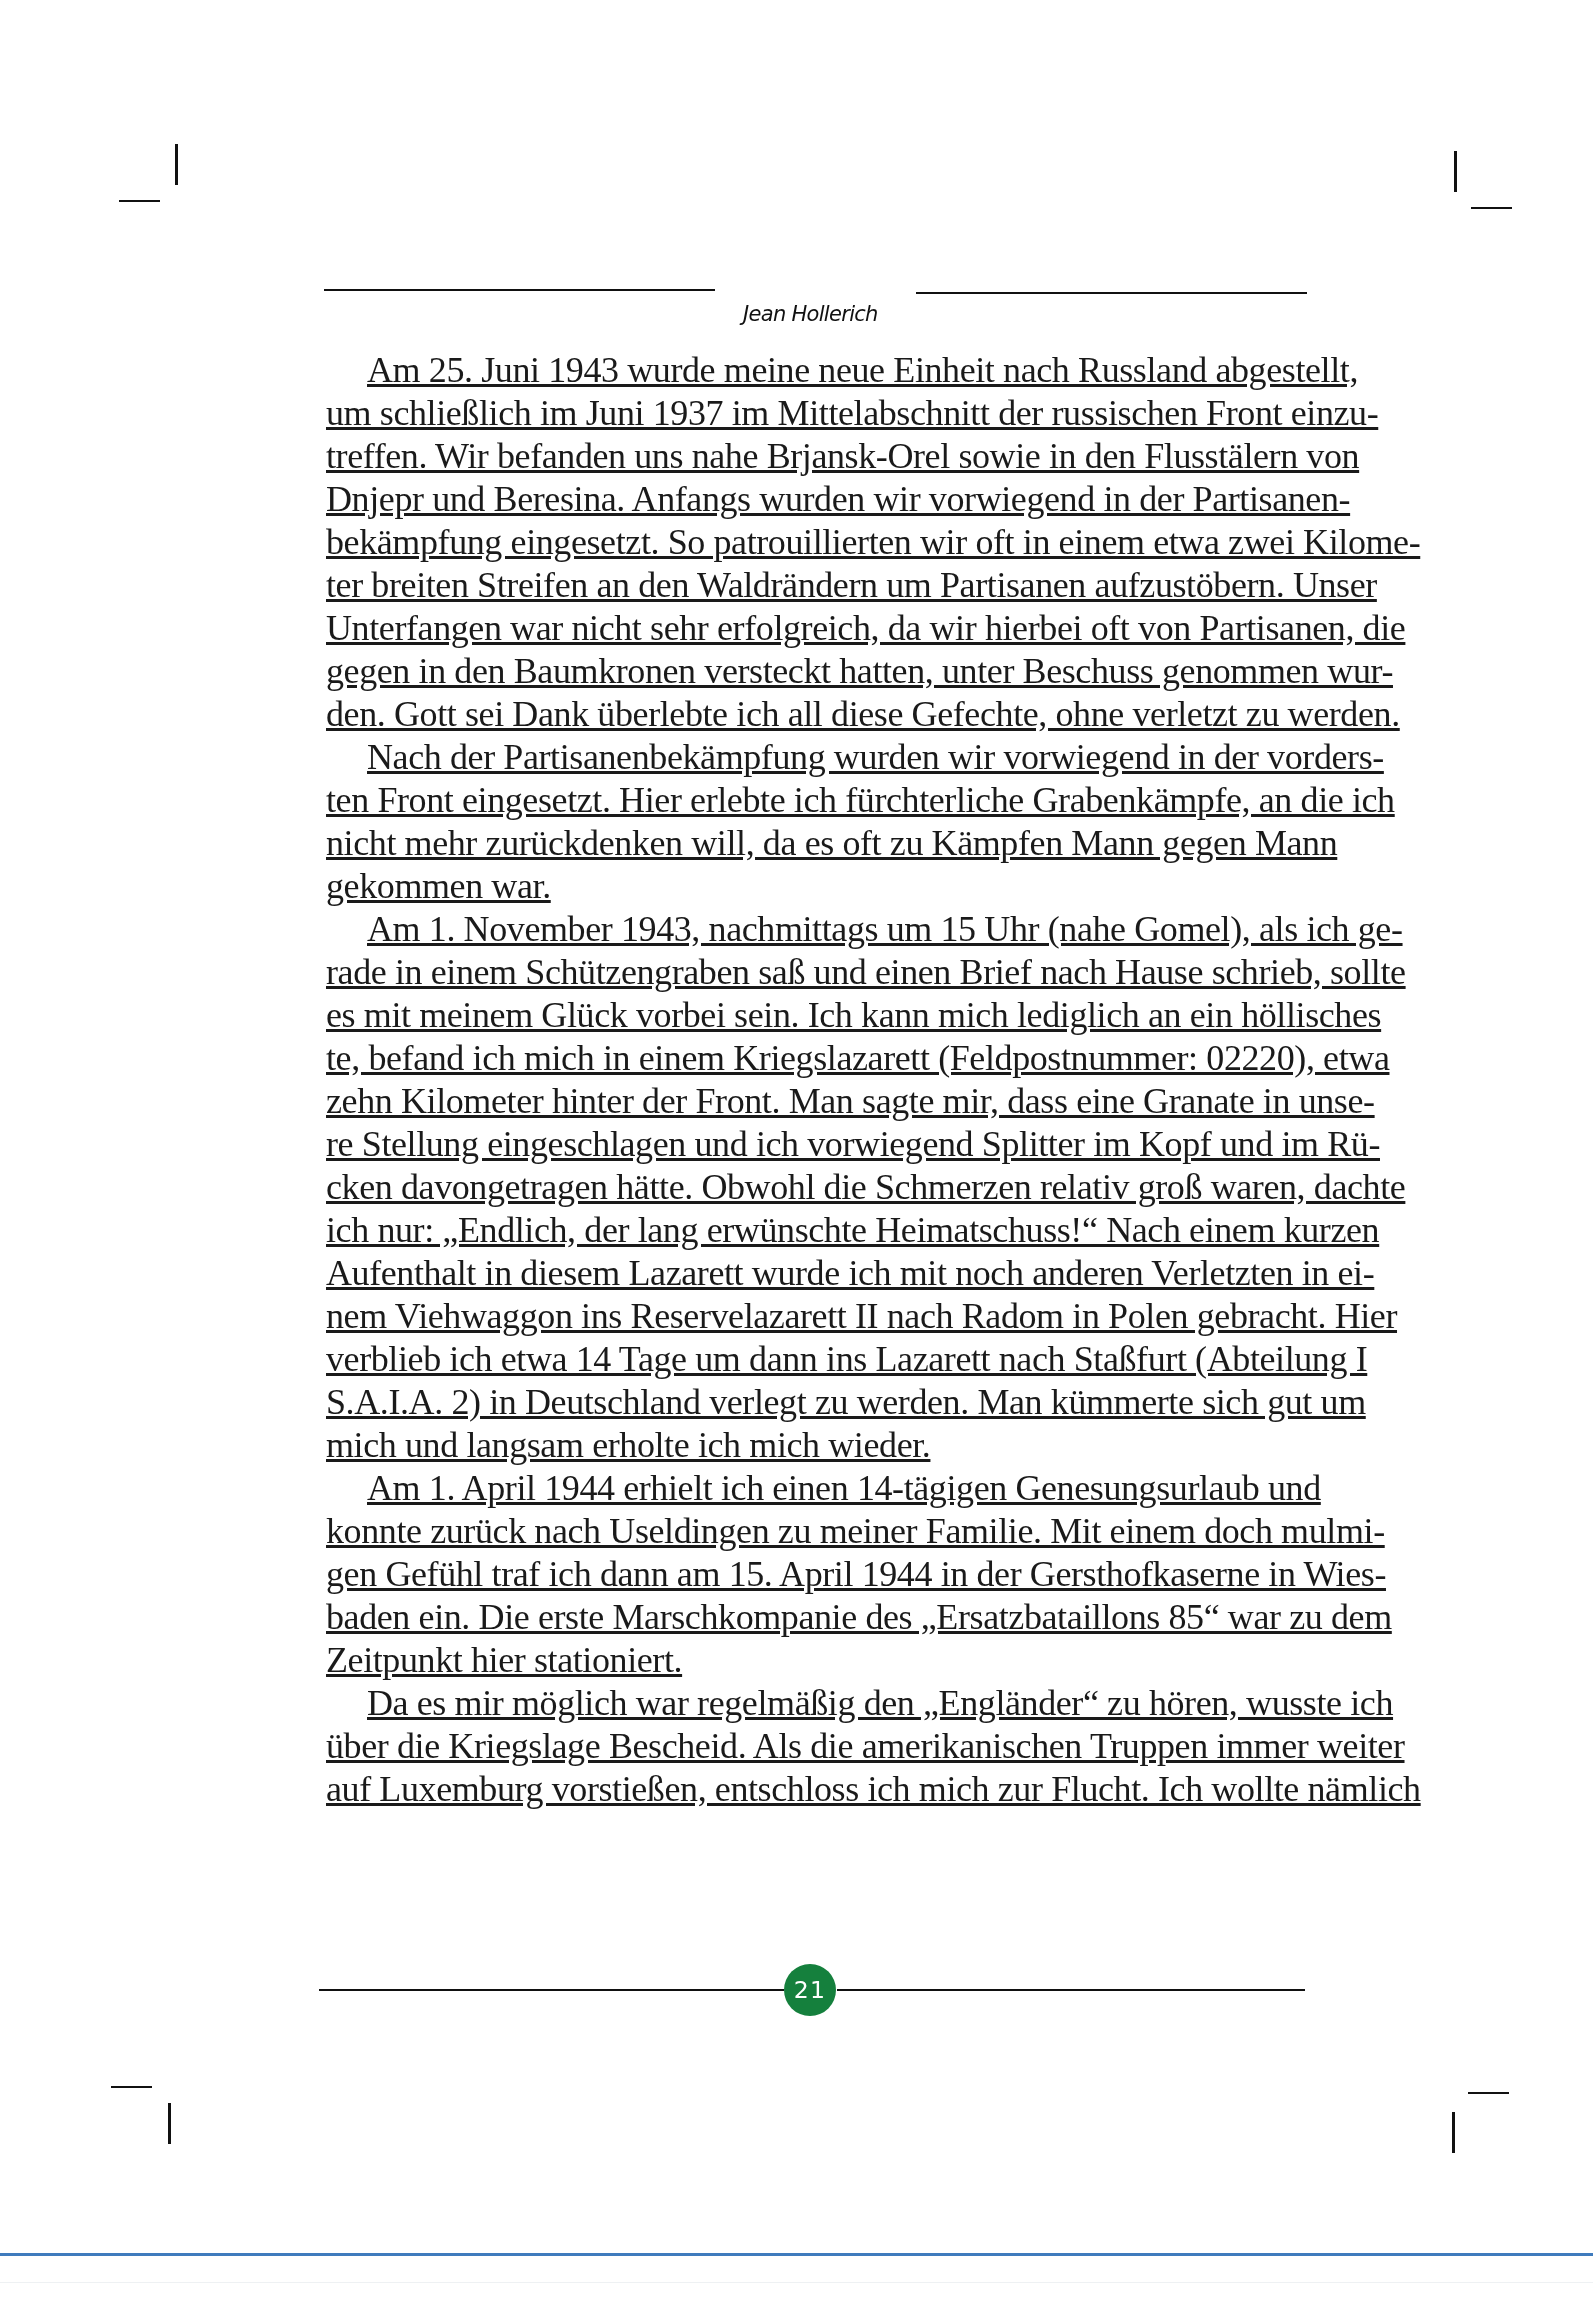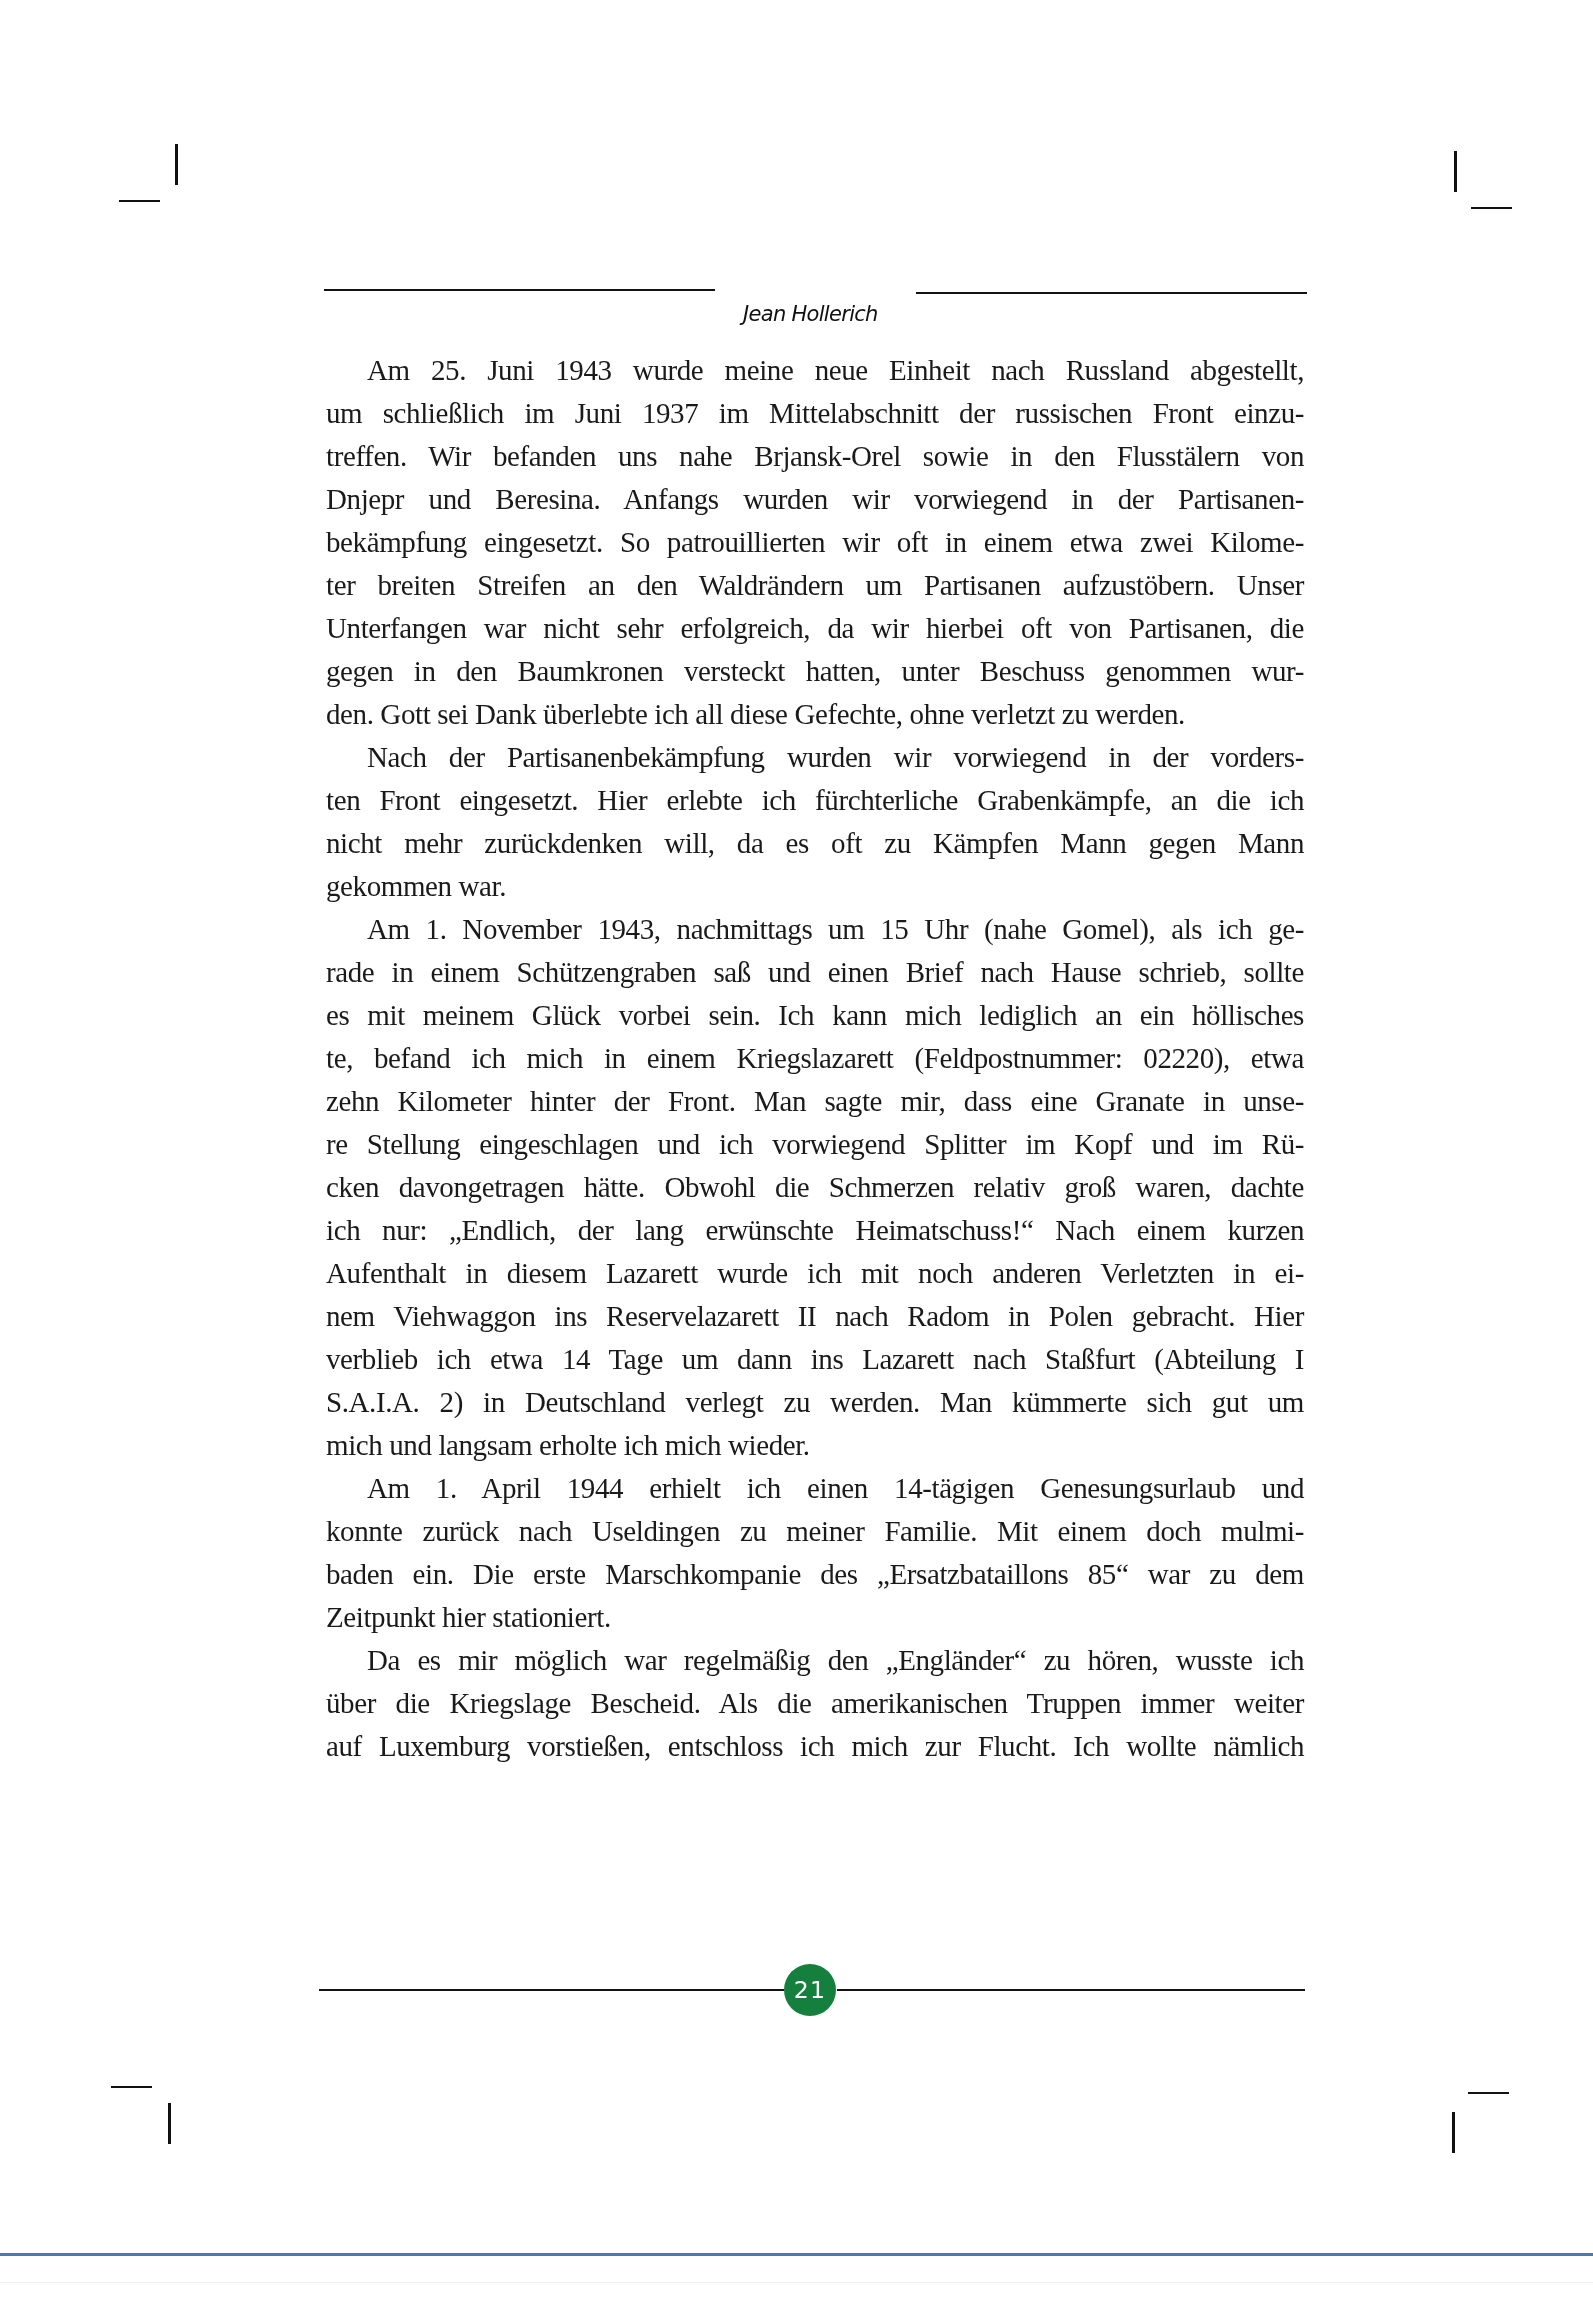--- a/index.html
+++ b/index.html
@@ -21,22 +21,22 @@
     .running-head .rule-l { position: absolute; left: 0; top: 14.4px; width: 391px; height: 2px; background: #111; }
     .running-head .rule-r { position: absolute; left: 592px; top: 17px; width: 391px; height: 2px; background: #111; }
     .running-head .title {
       position: absolute; left: 419px; top: -1.3px; width: 157px; text-align: left;
       font-family: "DejaVu Sans", sans-serif; font-style: italic;
       font-size: 21px; letter-spacing: -0.7px; color: #111; margin-top: 28px;
     }
 
     .body-text {
       position: absolute; left: 326px; top: 349px; width: 978px;
-      font-size: 29px; line-height: 43px;
-      text-align: justify; letter-spacing: -0.4px;
+      font-size: 36px; line-height: 43px;
+      text-align: justify; letter-spacing: -0.4px; text-decoration: underline;
     }
     .body-text .line { display: block; height: 43px; white-space: nowrap; text-align-last: justify; text-align: justify; }
     .body-text .line.last { text-align-last: left; }
     .body-text .line.indent { padding-left: 41px; }
 
     .footer {
       position: absolute; left: 319px; top: 1960px; width: 986px; height: 59px;
     }
     .footer .rule-l { position: absolute; left: 0; top: 29px; width: 465px; height: 2px; background: #111; }
     .footer .rule-r { position: absolute; left: 518px; top: 29px; width: 468px; height: 2px; background: #111; }
@@ -96,20 +96,21 @@
     <span class="line">re Stellung eingeschlagen und ich vorwiegend Splitter im Kopf und im Rü-</span>
     <span class="line">cken davongetragen hätte. Obwohl die Schmerzen relativ groß waren, dachte</span>
     <span class="line">ich nur: „Endlich, der lang erwünschte Heimatschuss!“ Nach einem kurzen</span>
     <span class="line">Aufenthalt in diesem Lazarett wurde ich mit noch anderen Verletzten in ei-</span>
     <span class="line">nem Viehwaggon ins Reservelazarett II nach Radom in Polen gebracht. Hier</span>
     <span class="line">verblieb ich etwa 14 Tage um dann ins Lazarett nach Staßfurt (Abteilung I</span>
     <span class="line">S.A.I.A. 2) in Deutschland verlegt zu werden. Man kümmerte sich gut um</span>
     <span class="line last">mich und langsam erholte ich mich wieder.</span>
     <span class="line indent">Am 1. April 1944 erhielt ich einen 14-tägigen Genesungsurlaub und</span>
     <span class="line">konnte zurück nach Useldingen zu meiner Familie. Mit einem doch mulmi-</span>
+    <span class="line">gen Gefühl traf ich dann am 15. April 1944 in der Gersthofkaserne in Wies-</span>
     <span class="line">baden ein. Die erste Marschkompanie des „Ersatzbataillons 85“ war zu dem</span>
     <span class="line last">Zeitpunkt hier stationiert.</span>
     <span class="line indent">Da es mir möglich war regelmäßig den „Engländer“ zu hören, wusste ich</span>
     <span class="line">über die Kriegslage Bescheid. Als die amerikanischen Truppen immer weiter</span>
     <span class="line">auf Luxemburg vorstießen, entschloss ich mich zur Flucht. Ich wollte nämlich</span>
   </div>
 
 <div class="footer">
   <div class="rule-l"></div>
   <div class="page-badge">21</div>

